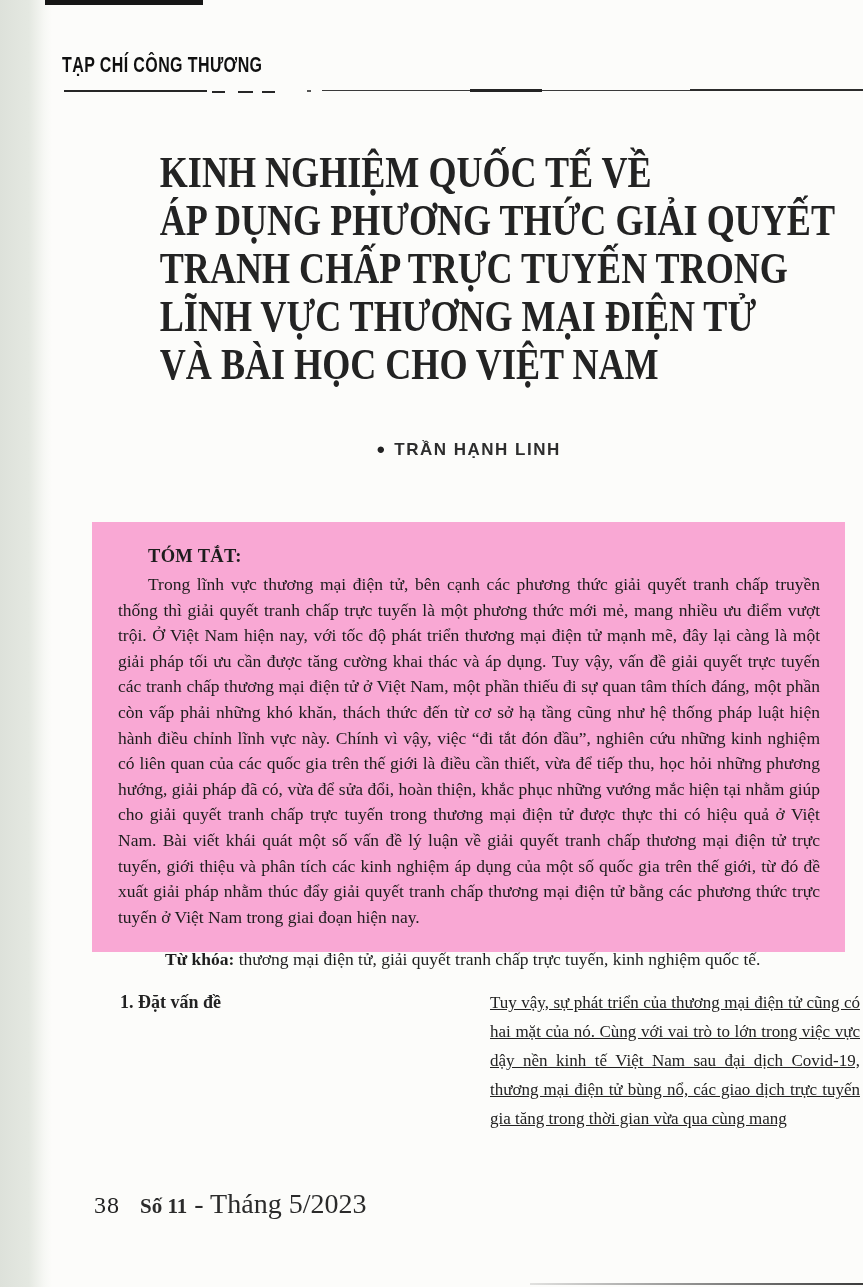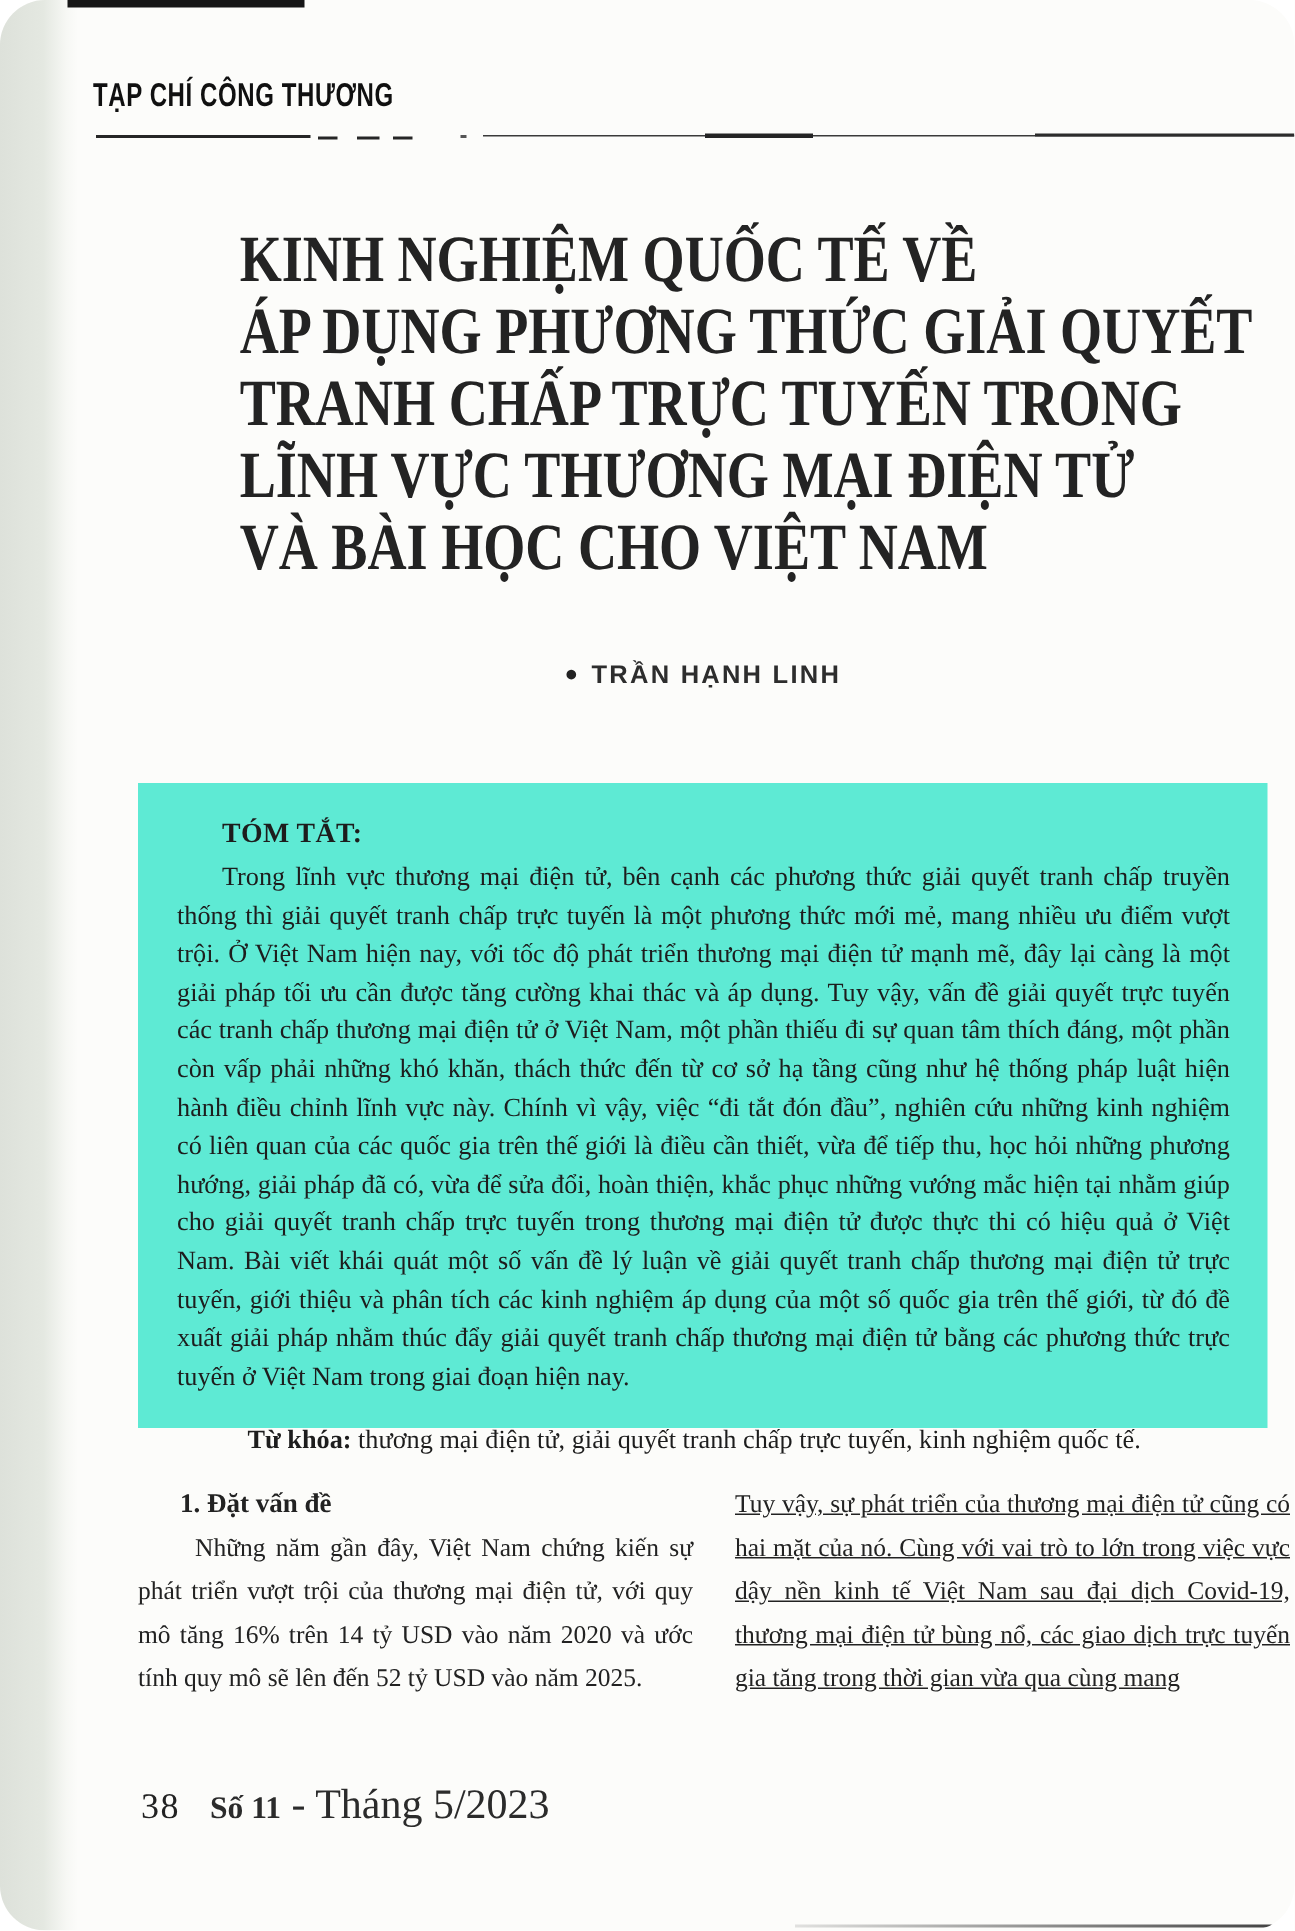--- a/index.html
+++ b/index.html
@@ -4,21 +4,20 @@
 <style>
   html,body{margin:0;padding:0;}
   body{background:#ffffff;}
   .page{
     position:relative;
     width:863px;height:1287px;
     background:#fcfcfa;
     overflow:hidden;
     font-family:"Liberation Serif", serif;
     color:#1e1e1e;
-    border-radius:30px;
   }
   
   .left-strip{
     position:absolute;left:0;top:0;width:52px;height:1287px;
     background:linear-gradient(to right,#dde1da 0%,#e4e8e1 55%,rgba(230,234,227,0.25) 85%,rgba(230,234,227,0) 100%);
   }
   
   .top-bar{position:absolute;left:45px;top:0;width:158px;height:5px;background:#161616;}
   
   .masthead{
@@ -45,21 +44,21 @@
     letter-spacing:0px;
   }
   
   .author{position:absolute;left:92px;top:440px;width:753px;text-align:center;
     font-family:"Liberation Sans", sans-serif;color:#2d2d2d;white-space:nowrap;}
   .author .bullet{font-size:15px;vertical-align:1px;margin-right:9px;color:#222;}
   .author .name{font-weight:bold;font-size:17px;letter-spacing:1.5px;}
   
   .abstract-box{
     position:absolute;left:92px;top:522px;width:753px;height:430px;
-    background:#5eead4;box-sizing:border-box;
+    background:#f9a8d4;box-sizing:border-box;
     padding:21px 25px 0 26px;color:#1d1d1d;
   }
   .abstract-heading{font-weight:bold;font-size:18.5px;line-height:26px;margin:0 0 3px 0;text-indent:30px;letter-spacing:.3px;}
   .abstract-body{margin:0;font-size:17.5px;line-height:25.6px;text-align:justify;text-indent:30px;}
   .abstract-keywords{margin:17px;font-size:17.5px;line-height:25.6px;text-align:justify;text-indent:30px;}
   .abstract-keywords .kw-label{font-weight:bold;}
   
   .col{position:absolute;top:988px;width:370px;font-size:17px;line-height:29px;text-align:justify;color:#222;}
   .col-left{left:92px;}
   .col-right{left:490px;text-decoration:underline;}
@@ -110,21 +109,20 @@
   </div>
 
   <div class="abstract-box">
     <div class="abstract-heading">TÓM TẮT:</div>
     <p class="abstract-body">Trong lĩnh vực thương mại điện tử, bên cạnh các phương thức giải quyết tranh chấp truyền thống thì giải quyết tranh chấp trực tuyến là một phương thức mới mẻ, mang nhiều ưu điểm vượt trội. Ở Việt Nam hiện nay, với tốc độ phát triển thương mại điện tử mạnh mẽ, đây lại càng là một giải pháp tối ưu cần được tăng cường khai thác và áp dụng. Tuy vậy, vấn đề giải quyết trực tuyến các tranh chấp thương mại điện tử ở Việt Nam, một phần thiếu đi sự quan tâm thích đáng, một phần còn vấp phải những khó khăn, thách thức đến từ cơ sở hạ tầng cũng như hệ thống pháp luật hiện hành điều chỉnh lĩnh vực này. Chính vì vậy, việc “đi tắt đón đầu”, nghiên cứu những kinh nghiệm có liên quan của các quốc gia trên thế giới là điều cần thiết, vừa để tiếp thu, học hỏi những phương hướng, giải pháp đã có, vừa để sửa đổi, hoàn thiện, khắc phục những vướng mắc hiện tại nhằm giúp cho giải quyết tranh chấp trực tuyến trong thương mại điện tử được thực thi có hiệu quả ở Việt Nam. Bài viết khái quát một số vấn đề lý luận về giải quyết tranh chấp thương mại điện tử trực tuyến, giới thiệu và phân tích các kinh nghiệm áp dụng của một số quốc gia trên thế giới, từ đó đề xuất giải pháp nhằm thúc đẩy giải quyết tranh chấp thương mại điện tử bằng các phương thức trực tuyến ở Việt Nam trong giai đoạn hiện nay.</p>
     <p class="abstract-keywords"><span class="kw-label">Từ khóa:</span><span> thương mại điện tử, giải quyết tranh chấp trực tuyến, kinh nghiệm quốc tế.</span></p>
   </div>
 
   <div class="col col-left">
     <div class="section-heading">1. Đặt vấn đề</div>
-    <p>Những năm gần đây, Việt Nam chứng kiến sự phát triển vượt trội của thương mại điện tử, với quy mô tăng 16% trên 14 tỷ USD vào năm 2020 và ước tính quy mô sẽ lên đến 52 tỷ USD vào năm 2025.</p>
   </div>
 
   <div class="col col-right">
     <p>Tuy vậy, sự phát triển của thương mại điện tử cũng có hai mặt của nó. Cùng với vai trò to lớn trong việc vực dậy nền kinh tế Việt Nam sau đại dịch Covid-19, thương mại điện tử bùng nổ, các giao dịch trực tuyến gia tăng trong thời gian vừa qua cùng mang</p>
   </div>
 
   <div class="footer">
     <span class="page-num">38</span>
     <span><span class="issue-bold">Số 11</span><span class="issue-rest"> - Tháng 5/2023</span></span>
   </div>

